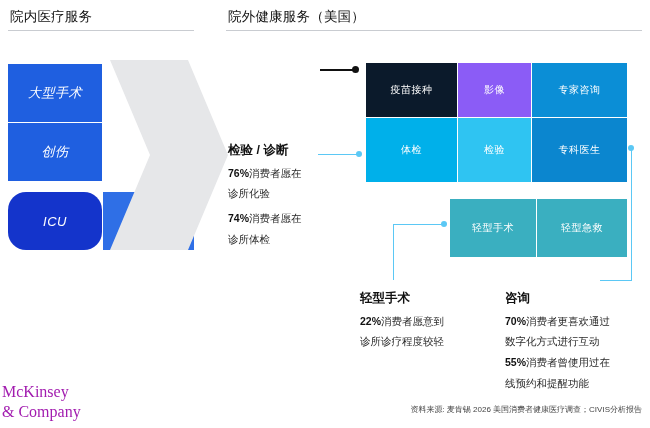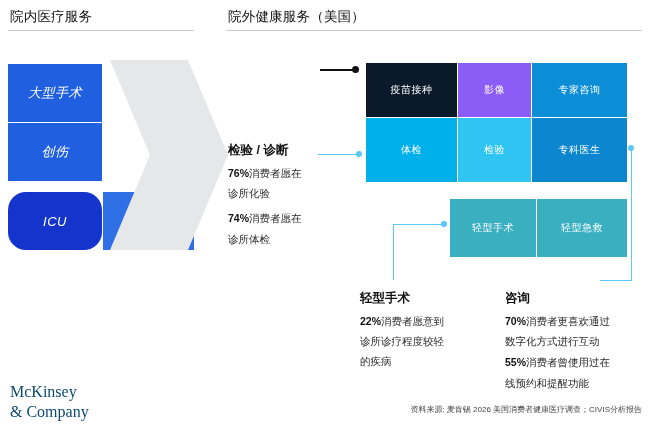--- a/index.html
+++ b/index.html
@@ -33,22 +33,22 @@
   .ann .p b{font-weight:bold;color:#111;}
 
   
   .line{position:absolute;background:#5bc8f5;height:1px;}
   .line.dark{background:#111;height:1.5px;}
   .dot{position:absolute;width:7px;height:7px;border-radius:50%;background:#111;}
   .dot.cy{background:#5bc8f5;width:6px;height:6px;}
   .vline{position:absolute;width:1px;background:#5bc8f5;}
 
   
-  .logo{position:absolute;left:10px;top:382px;font-family:"Liberation Serif","DejaVu Serif",serif;
-        font-size:16px;color:#0c4a6e;line-height:1.25;}
+  .logo{position:absolute;left:2px;top:382px;font-family:"Liberation Serif","DejaVu Serif",serif;
+        font-size:16px;color:#a21caf;line-height:1.25;}
   .src{position:absolute;right:8px;top:404px;font-size:8px;color:#444;}
 </style>
 </head>
 <body>
 
 <div class="root">
 
   <div class="hdr" style="left:10px;top:8px;">院内医疗服务</div>
   <div class="hdr-rule" style="left:8px;top:30px;width:186px;"></div>
 
@@ -97,21 +97,20 @@
     <div class="p"><b>76%</b><span>消费者愿在</span></div>
     <div class="p"><span>诊所化验</span></div>
     <div class="p" style="margin-top:10px;"><b>74%</b><span>消费者愿在</span></div>
     <div class="p"><span>诊所体检</span></div>
   </div>
 
   <div class="ann" style="left:360px;top:290px;width:128px;">
     <div class="t">轻型手术</div>
     <div class="p"><b>22%</b><span>消费者愿意到</span></div>
     <div class="p"><span>诊所诊疗程度较轻</span></div>
-    <div class="p"><span>的疾病</span></div>
   </div>
 
   <div class="ann" style="left:505px;top:290px;width:140px;">
     <div class="t">咨询</div>
     <div class="p"><b>70%</b><span>消费者更喜欢通过</span></div>
     <div class="p"><span>数字化方式进行互动</span></div>
     <div class="p" style="margin-top:6px;"><b>55%</b><span>消费者曾使用过在</span></div>
     <div class="p"><span>线预约和提醒功能</span></div>
   </div>
 

